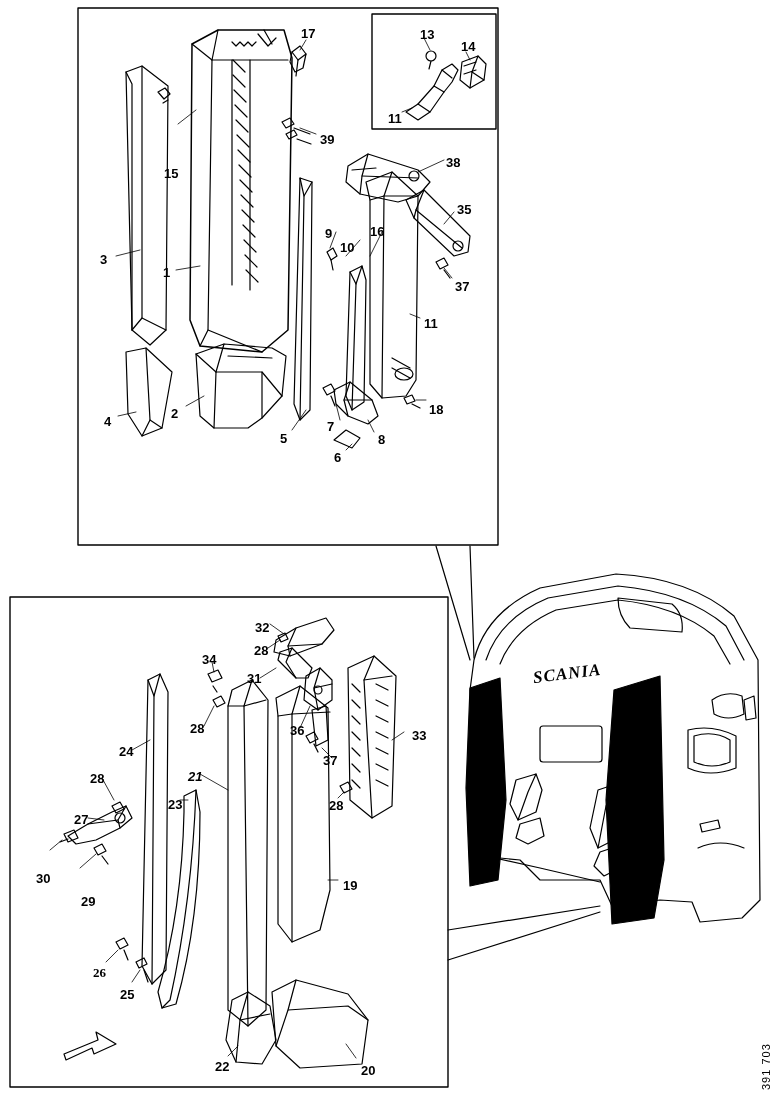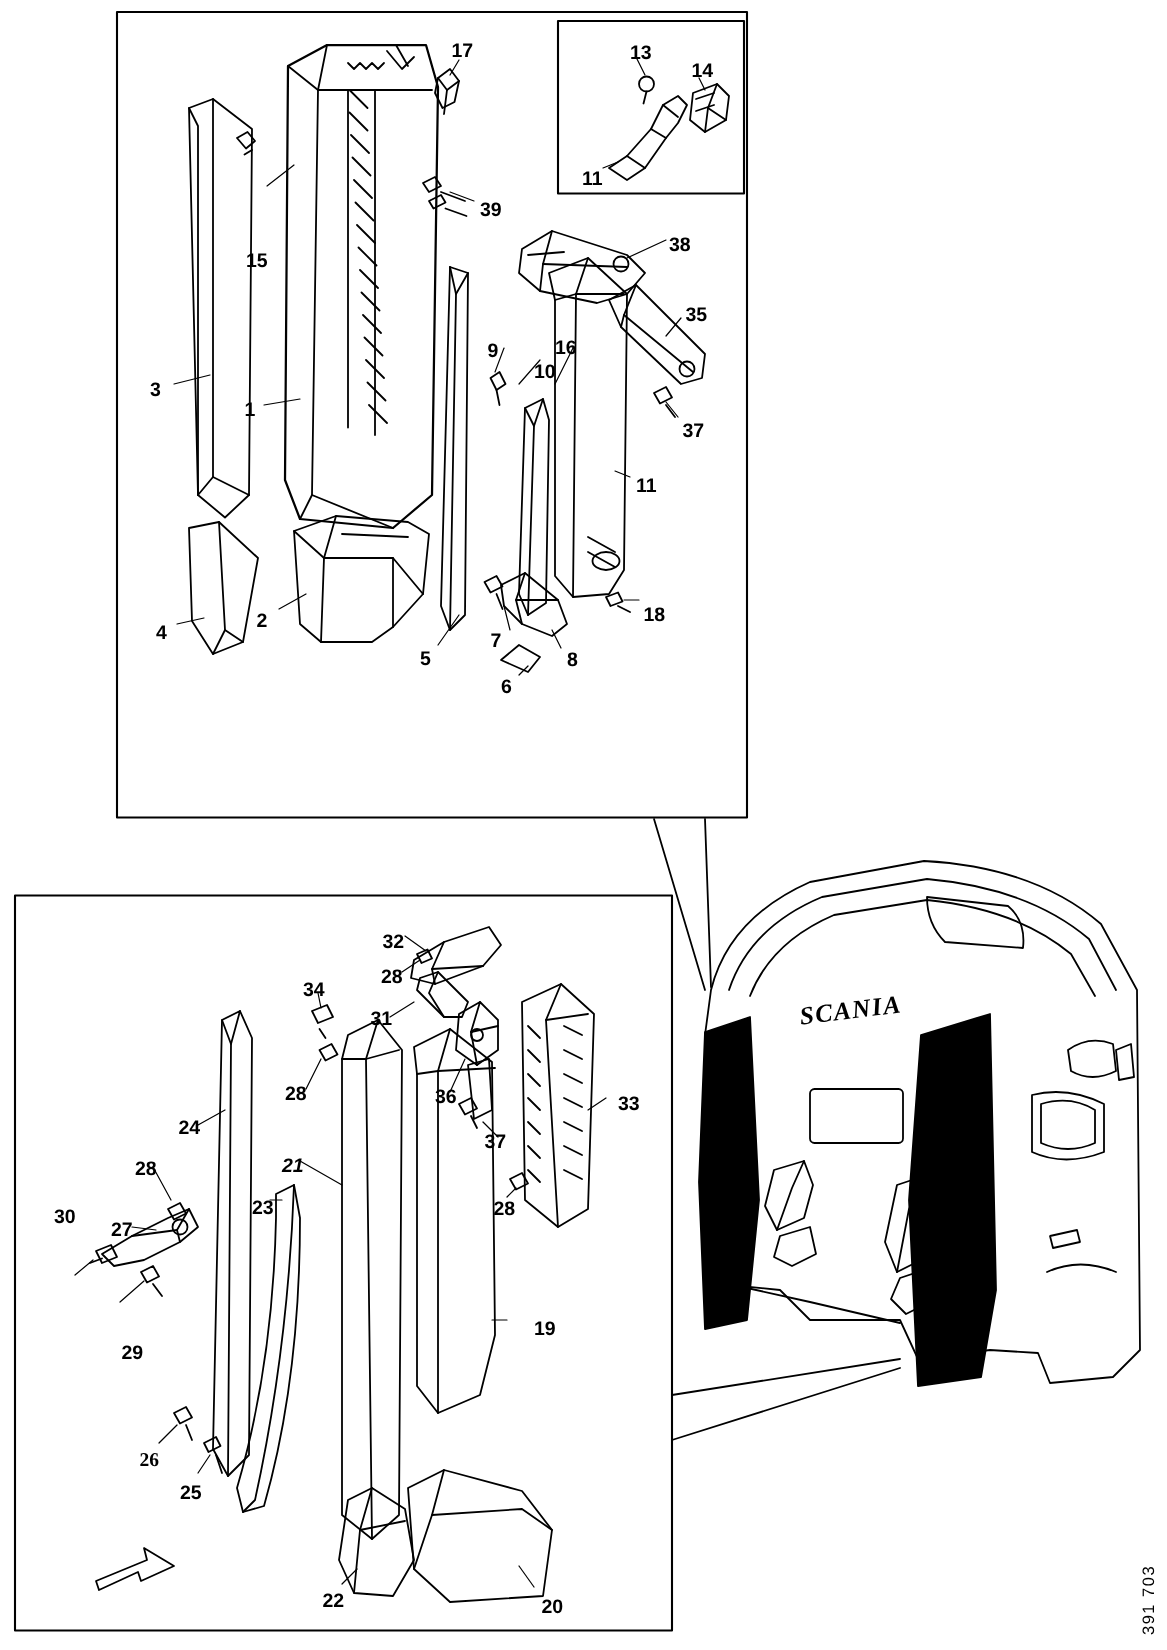--- a/index.html
+++ b/index.html
@@ -416,21 +416,21 @@
   <div class="callout" style="left:301px; top:27px;">17</div>
   <div class="callout" style="left:420px; top:28px;">13</div>
   <div class="callout" style="left:461px; top:40px;">14</div>
   <div class="callout" style="left:388px; top:112px;">11</div>
   <div class="callout" style="left:164px; top:119px;margin-top:48px;">15</div>
   <div class="callout" style="left:320px; top:133px;">39</div>
   <div class="callout" style="left:446px; top:156px;">38</div>
   <div class="callout" style="left:457px; top:203px;">35</div>
   <div class="callout" style="left:325px; top:227px;">9</div>
   <div class="callout" style="left:370px; top:225px;">16</div>
-  <div class="callout" style="left:356px; top:241px;">10</div>
+  <div class="callout" style="left:340px; top:241px;">10</div>
   <div class="callout" style="left:100px; top:253px;">3</div>
   <div class="callout" style="left:163px; top:266px;">1</div>
   <div class="callout" style="left:455px; top:280px;">37</div>
   <div class="callout" style="left:424px; top:317px;">11</div>
   <div class="callout" style="left:104px; top:415px;">4</div>
   <div class="callout" style="left:171px; top:407px;">2</div>
   <div class="callout" style="left:429px; top:403px;">18</div>
   <div class="callout" style="left:327px; top:420px;">7</div>
   <div class="callout" style="left:378px; top:433px;">8</div>
   <div class="callout" style="left:280px; top:432px;">5</div>
@@ -443,23 +443,23 @@
   <div class="callout" style="left:190px; top:722px;">28</div>
   <div class="callout" style="left:290px; top:724px;">36</div>
   <div class="callout" style="left:412px; top:729px;">33</div>
   <div class="callout" style="left:119px; top:745px;">24</div>
   <div class="callout" style="left:323px; top:754px;">37</div>
   <div class="callout" style="left:188px; top:770px;font-style:italic;">21</div>
   <div class="callout" style="left:90px; top:772px;">28</div>
   <div class="callout" style="left:329px; top:799px;">28</div>
   <div class="callout" style="left:168px; top:798px;">23</div>
   <div class="callout" style="left:74px; top:813px;">27</div>
-  <div class="callout" style="left:36px; top:804px;">30</div>
+  <div class="callout" style="left:36px; top:872px;">30</div>
   <div class="callout" style="left:81px; top:871px;margin-top:24px;">29</div>
-  <div class="callout" style="left:356px; top:879px;text-align:center;">19</div>
+  <div class="callout" style="left:343px; top:879px;text-align:center;">19</div>
   <div class="callout" style="left:93px; top:966px;font-family:Liberation Serif, serif;">26</div>
   <div class="callout" style="left:120px; top:988px;">25</div>
   <div class="callout" style="left:215px; top:1060px;">22</div>
   <div class="callout" style="left:361px; top:1064px;">20</div>
 
   <div class="brandword" style="left:533px; top:664px;">SCANIA</div>
 
   <div class="figcode" style="left:760px; top:1090px;">391 703</div>
 
 </div>

